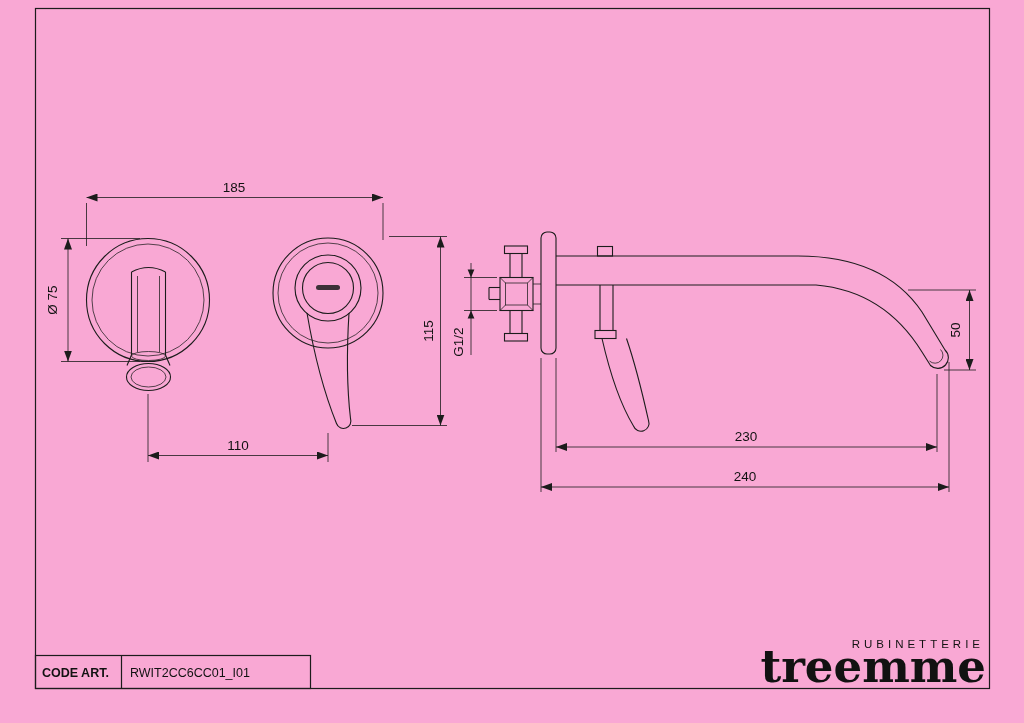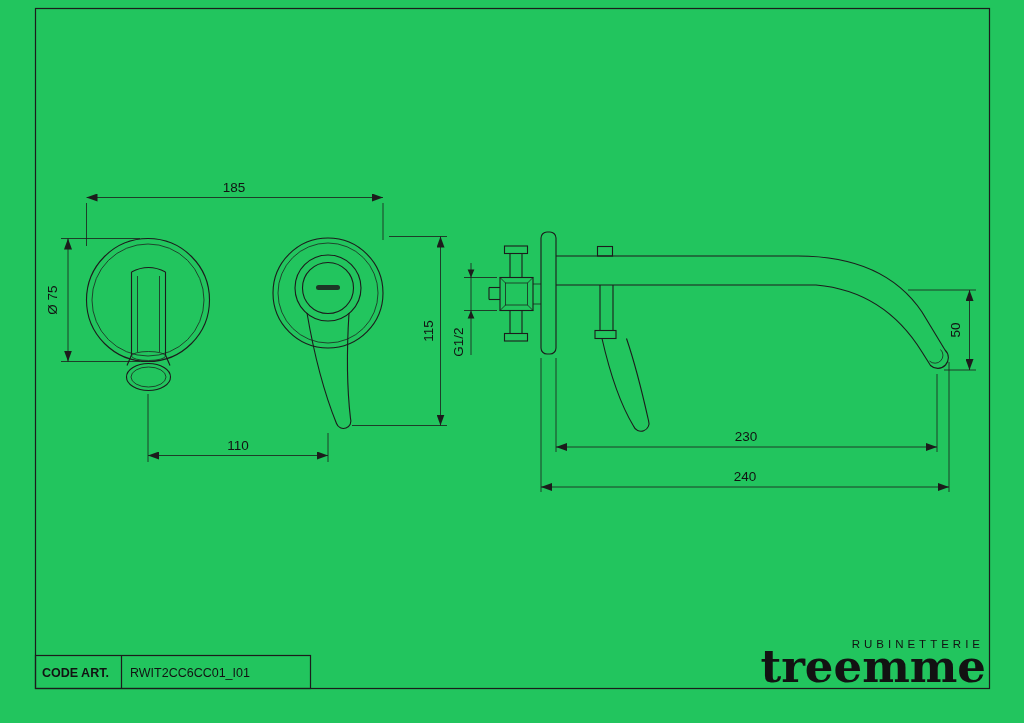--- a/index.html
+++ b/index.html
@@ -1,20 +1,20 @@
 <!DOCTYPE html>
 <html><head>
 <meta charset="utf-8">
 <style>
   html, body { margin: 0; padding: 0; background: #ffffff; }
   .sheet {
     position: relative;
     width: 1024px;
     height: 723px;
-    background: #22c55e;
+    background: #f9a8d4;
     font-family: "Liberation Sans", sans-serif;
     overflow: hidden;
   }
   svg { display: block; }
   
   .ln   { stroke: #1c1c1c; stroke-width: 1.1; fill: none; }
   .thin { stroke: #1c1c1c; stroke-width: 0.75; fill: none; }
   .dimln{ stroke: #1c1c1c; stroke-width: 0.8; fill: none; }
   .frame{ stroke: #1c1c1c; stroke-width: 1.2; fill: none; }
   

